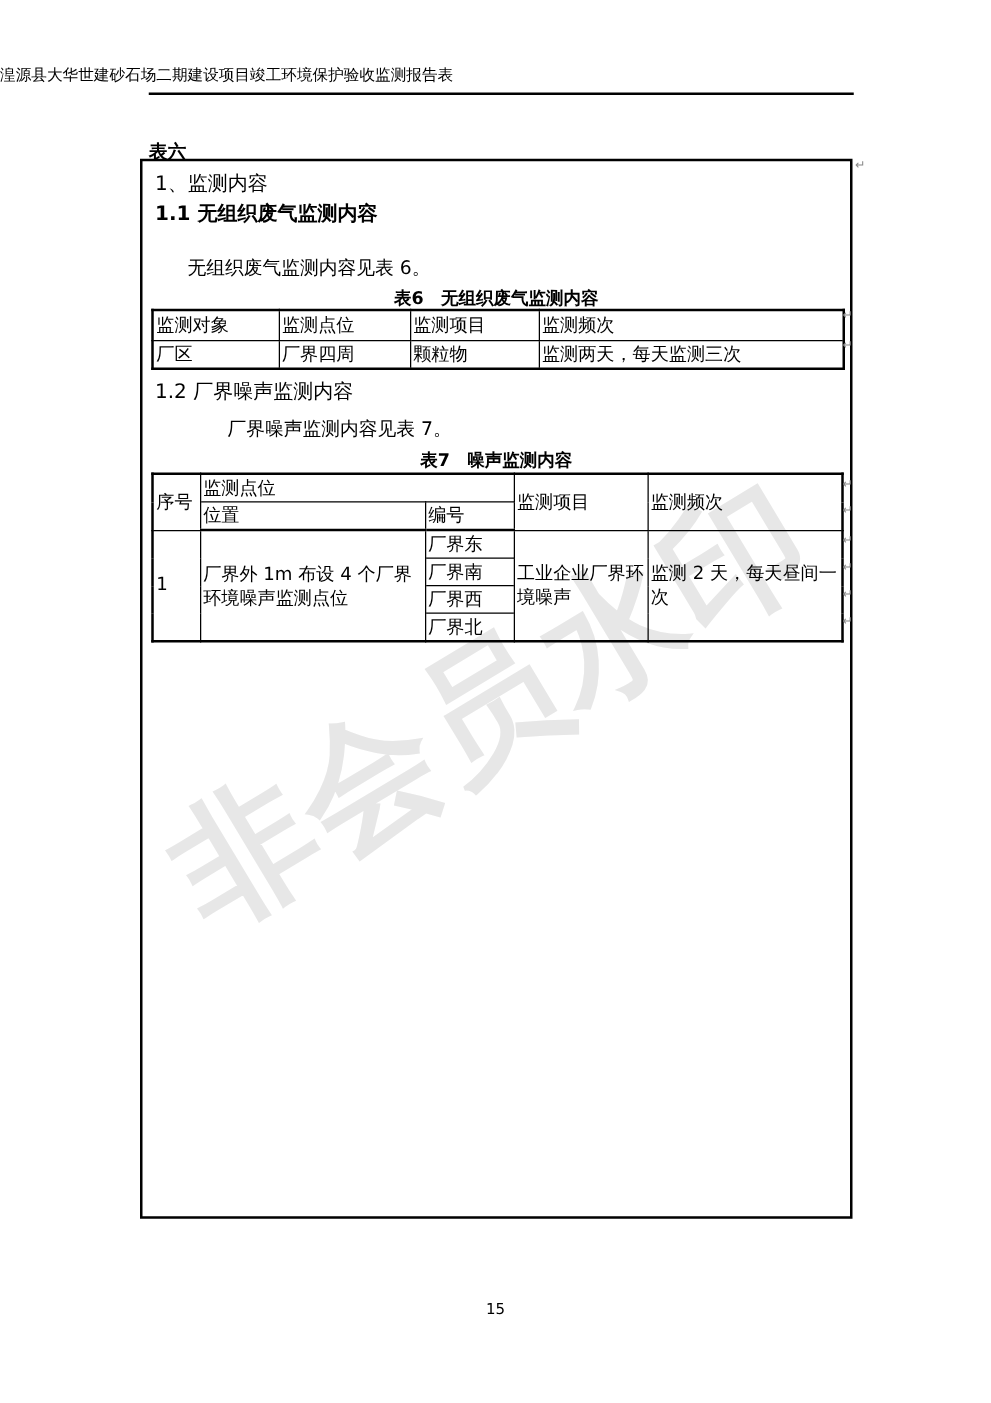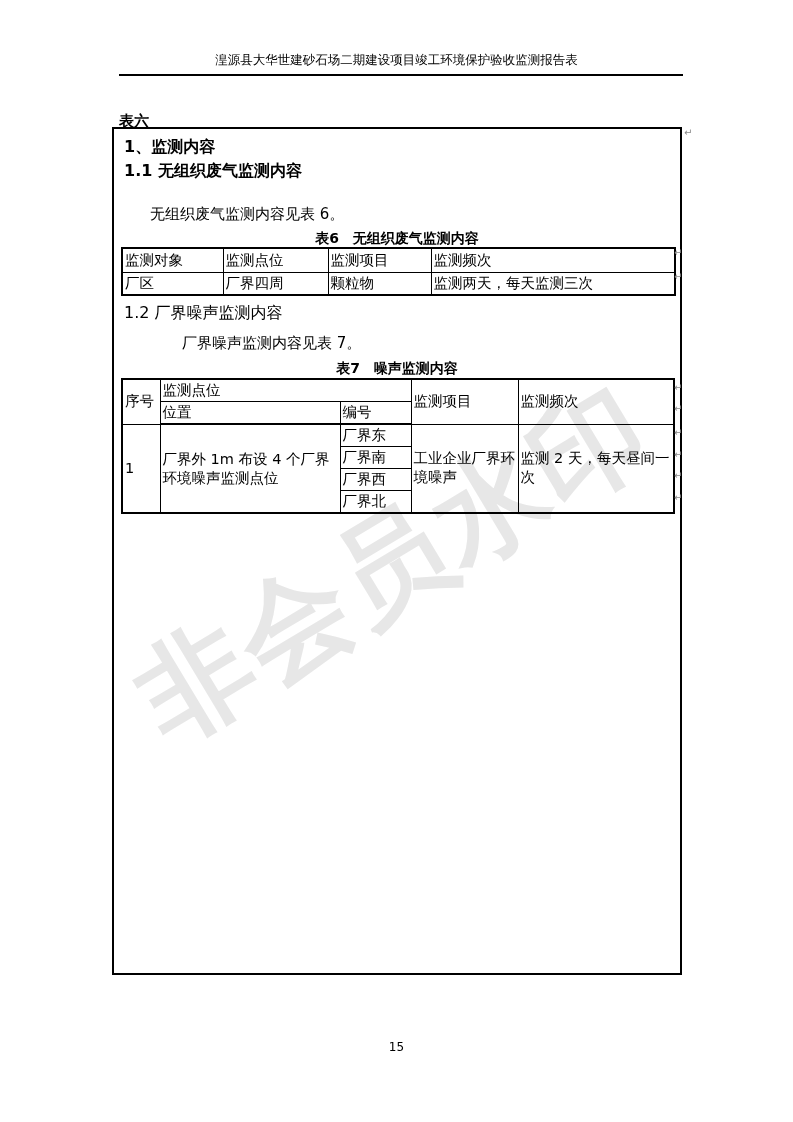--- a/index.html
+++ b/index.html
@@ -24,21 +24,21 @@
     white-space: nowrap;
     letter-spacing: 2px;
     z-index: 0;
     user-select: none;
   }
   
   .doc-header {
     position: absolute;
     left: 0; right: 0;
     top: 52px;
-    text-align: center;
+    text-align: left;
     font-size: 12.5px;
     z-index: 1;
   }
   .header-rule {
     position: absolute;
     left: 119px;
     top: 74px;
     width: 564px;
     border-top: 2px solid #000;
     z-index: 1;
@@ -60,21 +60,21 @@
     width: 566px;
     height: 844px;
     border: 2px solid #000;
     z-index: 1;
   }
   .sec-h1 {
     position: absolute;
     left: 10px;
     top: 8px;
     font-size: 16px;
-    font-weight: 700;
+    font-weight: 400;
   }
   .sec-h2-1 {
     position: absolute;
     left: 10px;
     top: 32px;
     font-size: 16px;
     font-weight: 700;
   }
   .body-p1 {
     position: absolute;

